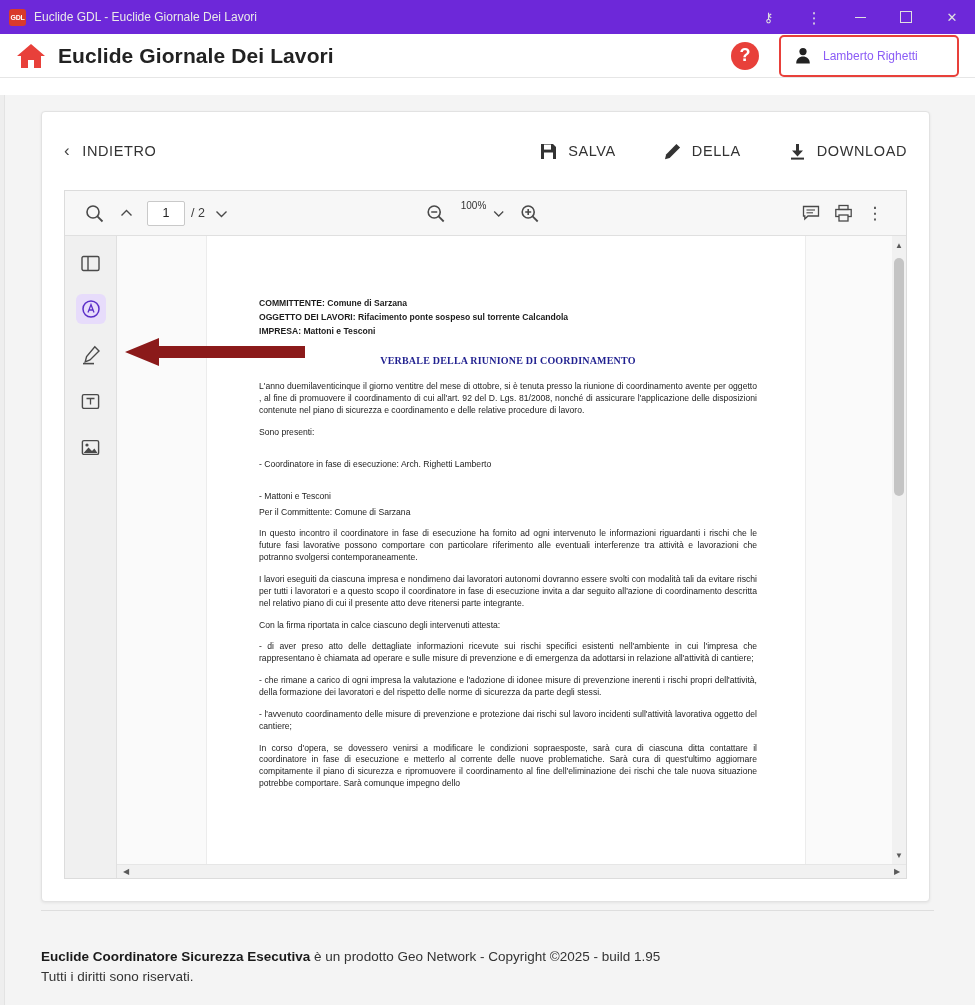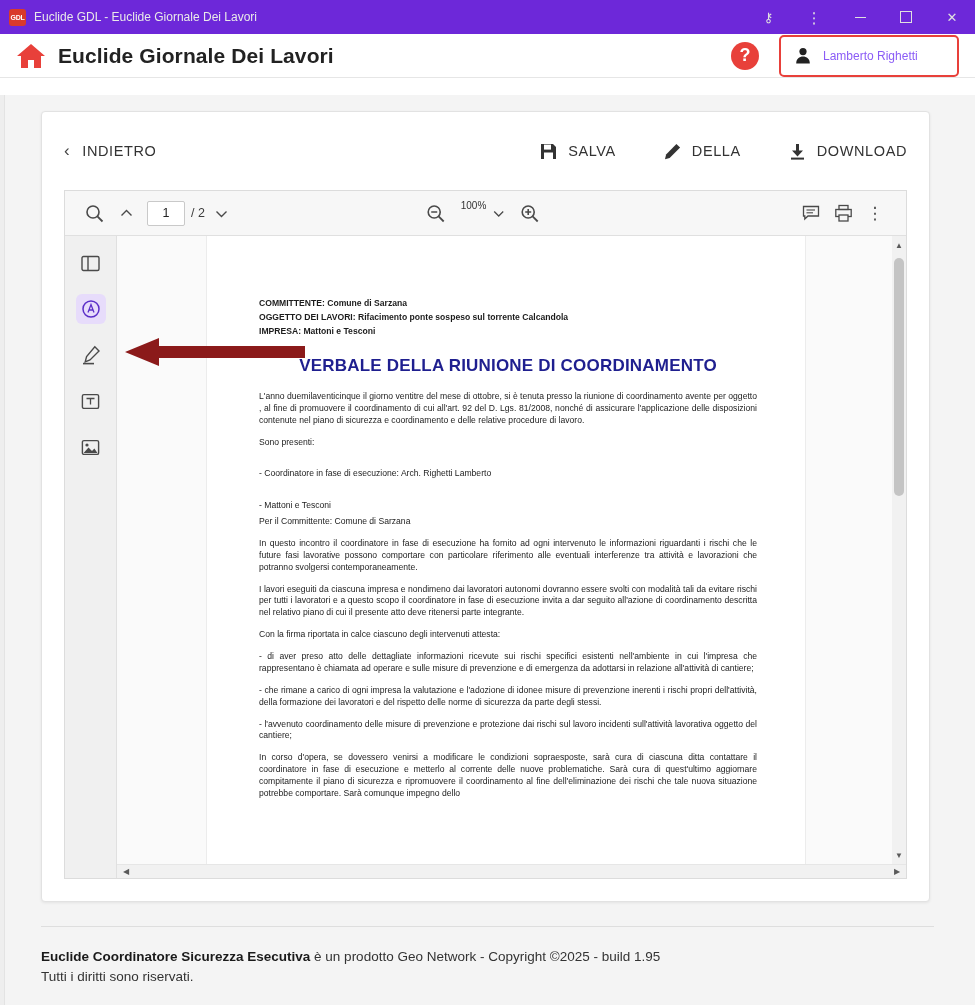--- a/index.html
+++ b/index.html
@@ -234,23 +234,24 @@
     left: 52px; right: 48px; top: 62px;
     font-size: 8.6px;
     color: #1c1c1c;
     line-height: 1.38;
   }
   .doc-content .hdr { font-weight: bold; margin-bottom: 2px; font-size: 8.6px; }
   .doc-title {
     text-align: center;
     color: #1f1f8f;
     font-weight: bold;
-    font-size: 17px;
+    font-size: 10px;
     margin: 16px 0 14px 0;
     letter-spacing: 0.2px;
+    font-family: Liberation Serif, serif;
   }
   .doc-content p { margin: 0 0 10px 0; text-align: justify; }
   .doc-content p.tight { margin-bottom: 4px; margin-top: 20px; }
 
   
   .annot-arrow {
     position: absolute;
     left: 8px; top: 100px;
     width: 180px; height: 32px;
     z-index: 5;
@@ -287,21 +288,21 @@
     font-size: 8px; color: #5a5a5a;
   }
   .pdf-hscroll .arrow-l { left: 2px; }
   .pdf-hscroll .arrow-r { right: 2px; }
 
   
   .footer {
     position: absolute;
     left: 41px; right: 41px; bottom: 18px;
     border-top: 1px solid #dedede;
-    padding-top: 20px;
+    padding-top: 36px;
     font-size: 13.5px;
     color: #333;
     line-height: 1.5;
   }
   .footer b { color: #1a1a1a; }
 </style>
 </head>
 <body>
 
 <div class="titlebar">

